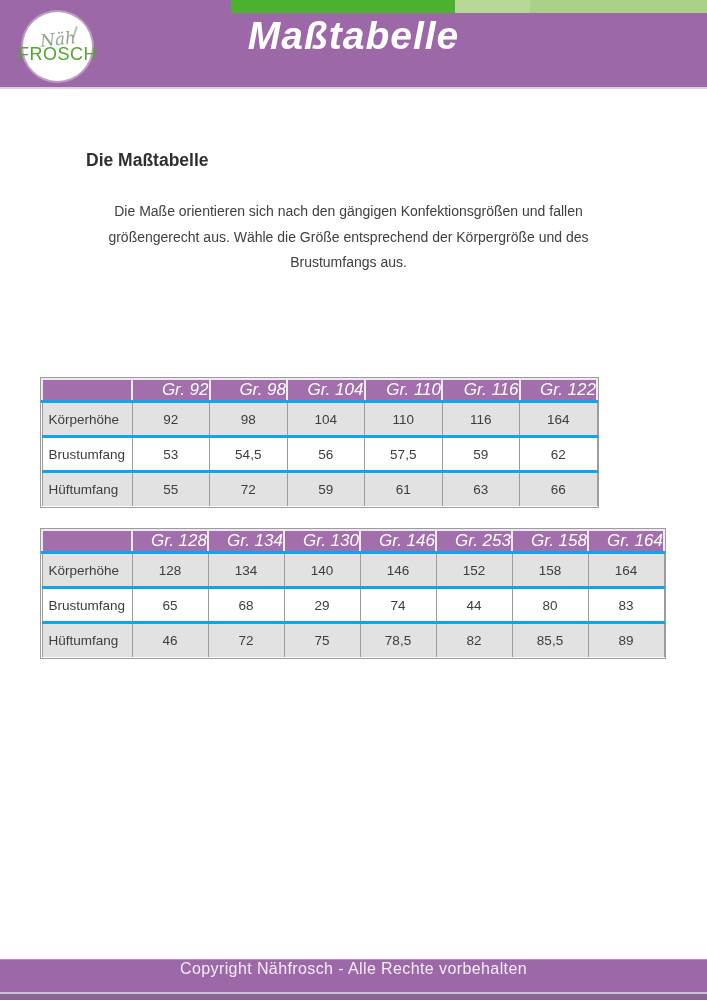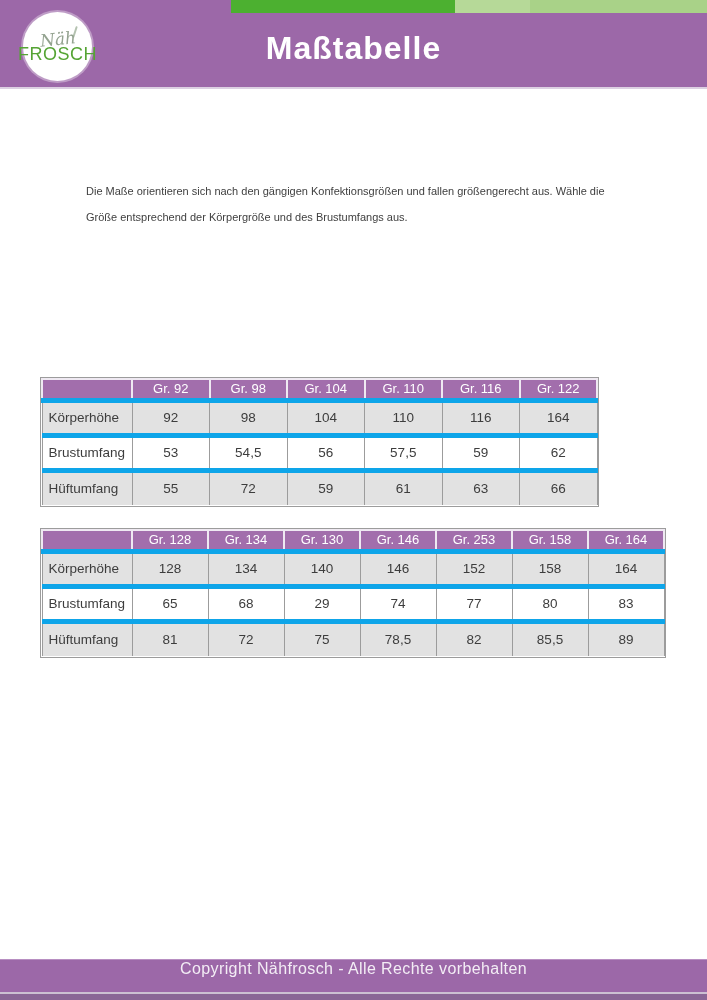--- a/index.html
+++ b/index.html
@@ -21,44 +21,44 @@
   html,body{background:#fff;}
   body{font-family:"Liberation Sans","DejaVu Sans",sans-serif;}
   .page{position:relative;width:707px;height:1000px;background:#ffffff;overflow:hidden;margin:0 auto;}
 
   
   .header{position:absolute;top:0;left:0;width:707px;height:89px;background:var(--c-purple);border-bottom:2px solid var(--c-divider);}
   .topbar-seg{position:absolute;top:0;height:13px;}
   .seg-dark{left:231px;width:224px;background:var(--c-green-dark);}
   .seg-light-a{left:455px;width:75px;background:var(--c-green-light-a);}
   .seg-light-b{left:530px;width:177px;background:var(--c-green-light-b);}
-  .page-title{position:absolute;left:0;top:30px;width:100%;text-align:center;
-    color:#ffffff;font-size:32px;font-weight:700;letter-spacing:1px;}
+  .page-title{position:absolute;left:0;top:14px;width:100%;text-align:center;
+    color:#ffffff;font-size:39px;font-weight:700;letter-spacing:1px;font-style:italic;}
   .logo{position:absolute;left:23px;top:12px;width:69px;height:69px;background:#ffffff;border-radius:50%;
     display:flex;flex-direction:column;align-items:center;justify-content:center;
     box-shadow:0 0 0 2px rgba(255,255,255,.35);}
   .logo-script{font-family:"DejaVu Serif","Liberation Serif",serif;font-style:italic;
     color:var(--c-logo-script);font-size:17px;line-height:15px;transform:rotate(-6deg);}
   .logo-flourish{position:absolute;top:14px;right:16px;width:2px;height:12px;background:#b4c2b0;transform:rotate(18deg);border-radius:1px;}
   .logo-word{color:var(--c-logo-green);font-size:18px;font-weight:400;letter-spacing:.5px;line-height:14px;}
 
   
   .content{position:absolute;left:86px;top:150px;width:525px;color:var(--c-text);}
   .content h2{font-size:17.5px;font-weight:700;color:#2f2f2f;line-height:20px;}
-  .content p{margin-top:29px;font-size:11px;line-height:25.5px;color:#404040;}
+  .content p{margin-top:29px;font-size:14px;line-height:25.5px;color:#404040;text-align:center;}
 
   
   .tablewrap{position:absolute;border:1px solid var(--c-border);background:#fff;}
   .tw1{left:40px;top:377px;width:559px;}
   .tw2{left:40px;top:500px;width:626px;margin-top:28px;}
   table{border-collapse:collapse;table-layout:fixed;width:100%;font-size:13.5px;color:#3d3d3d;}
   th{background:var(--c-purple-table);color:#ffffff;font-weight:400;height:21px;
-     border:2px solid #efe9f2;font-size:13px;text-align:center;}
+     border:2px solid #efe9f2;font-size:17px;text-align:right;font-style:italic;}
   td{height:35px;border-left:1px solid var(--c-border);border-right:1px solid var(--c-border);
-     border-top:5px solid #0ea5e9;border-bottom:1px solid #ffffff;text-align:center;}
+     border-top:3px solid #0ea5e9;border-bottom:1px solid #ffffff;text-align:center;}
   td:first-child,th:first-child{width:90px;}
   td:first-child{text-align:left;padding-left:6px;}
   tbody tr:nth-child(odd) td{background:var(--c-row-alt);}
   tbody tr:nth-child(even) td{background:#ffffff;}
 
   
   .footer-bar{position:absolute;left:0;top:959px;width:707px;height:33px;background:var(--c-purple);
     border-top:1px solid #b88fc2;display:flex;justify-content:center;}
   .footer-text{color:#f3edf5;font-size:16px;letter-spacing:.4px;}
   .footer-light-line{position:absolute;left:0;top:992px;width:707px;height:2px;background:var(--c-light-line);}
@@ -75,20 +75,21 @@
     <div class="topbar-seg seg-light-b"></div>
     <div class="logo">
       <span class="logo-flourish"></span>
       <span class="logo-script">Näh</span>
       <span class="logo-word">FROSCH</span>
     </div>
     <div class="page-title">Maßtabelle</div>
   </div>
 
   <div class="content">
+    <h2>Die Maßtabelle</h2>
     <p>Die Maße orientieren sich nach den gängigen Konfektionsgrößen und fallen größengerecht aus. Wähle die Größe entsprechend der Körpergröße und des Brustumfangs aus.</p>
   </div>
 
   <div class="tablewrap tw1">
     <table>
         <thead>
           <tr>
             <th></th>
             <th>Gr. 92</th>
             <th>Gr. 98</th>
@@ -154,27 +155,27 @@
             <td>152</td>
             <td>158</td>
             <td>164</td>
           </tr>
           <tr>
             <td>Brustumfang</td>
             <td>65</td>
             <td>68</td>
             <td>29</td>
             <td>74</td>
-            <td>77</td>
+            <td>44</td>
             <td>80</td>
             <td>83</td>
           </tr>
           <tr>
             <td>Hüftumfang</td>
-            <td>81</td>
+            <td>46</td>
             <td>72</td>
             <td>75</td>
             <td>78,5</td>
             <td>82</td>
             <td>85,5</td>
             <td>89</td>
           </tr>
         </tbody>
       </table>
   </div>

